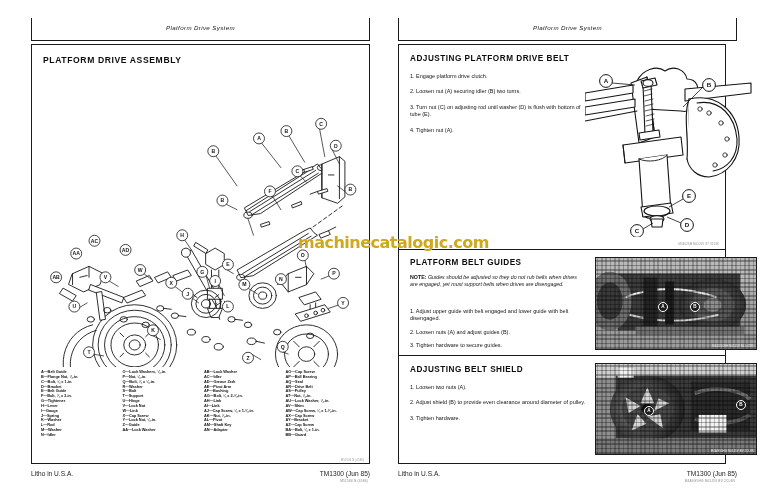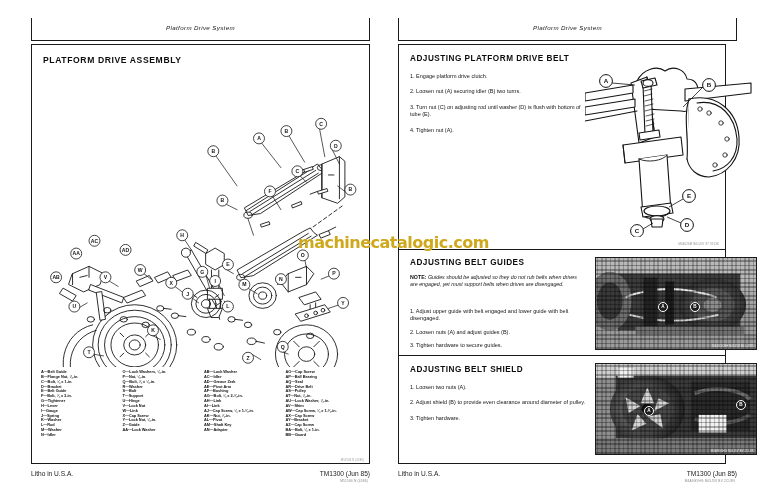--- a/index.html
+++ b/index.html
@@ -522,21 +522,21 @@
           </svg>
         </div>
 
         <div style="position:absolute;right:6px;bottom:4px;font-size:2.8px;color:#8a8a8a;letter-spacing:.2px;">M44026M N05J5V 87 3513K</div>
 
         <div class="divider" style="bottom:0;"></div>
       </div>
 
       <div class="panel" style="position:absolute;left:0;right:0;top:205px;height:106px;">
 
-        <div class="p-title" style="position:absolute;left:11px;top:8px;">ADJUSTING BELT GUIDES</div>
+        <div class="p-title" style="position:absolute;left:11px;top:8px;">PLATFORM BELT GUIDES</div>
 
         <div style="position:absolute;left:11px;top:24px;width:176px;">
           <div class="p-note">
             <b>NOTE:</b>
             <span>Guides should be adjusted so they do not rub belts when drives are engaged, yet must support belts when drives are disengaged.</span>
           </div>
         </div>
 
         <div style="position:absolute;left:11px;top:58px;width:176px;">
           <div class="p-step" style="margin-bottom:6px;">1.  Adjust upper guide with belt engaged and lower guide with belt disengaged.</div>

